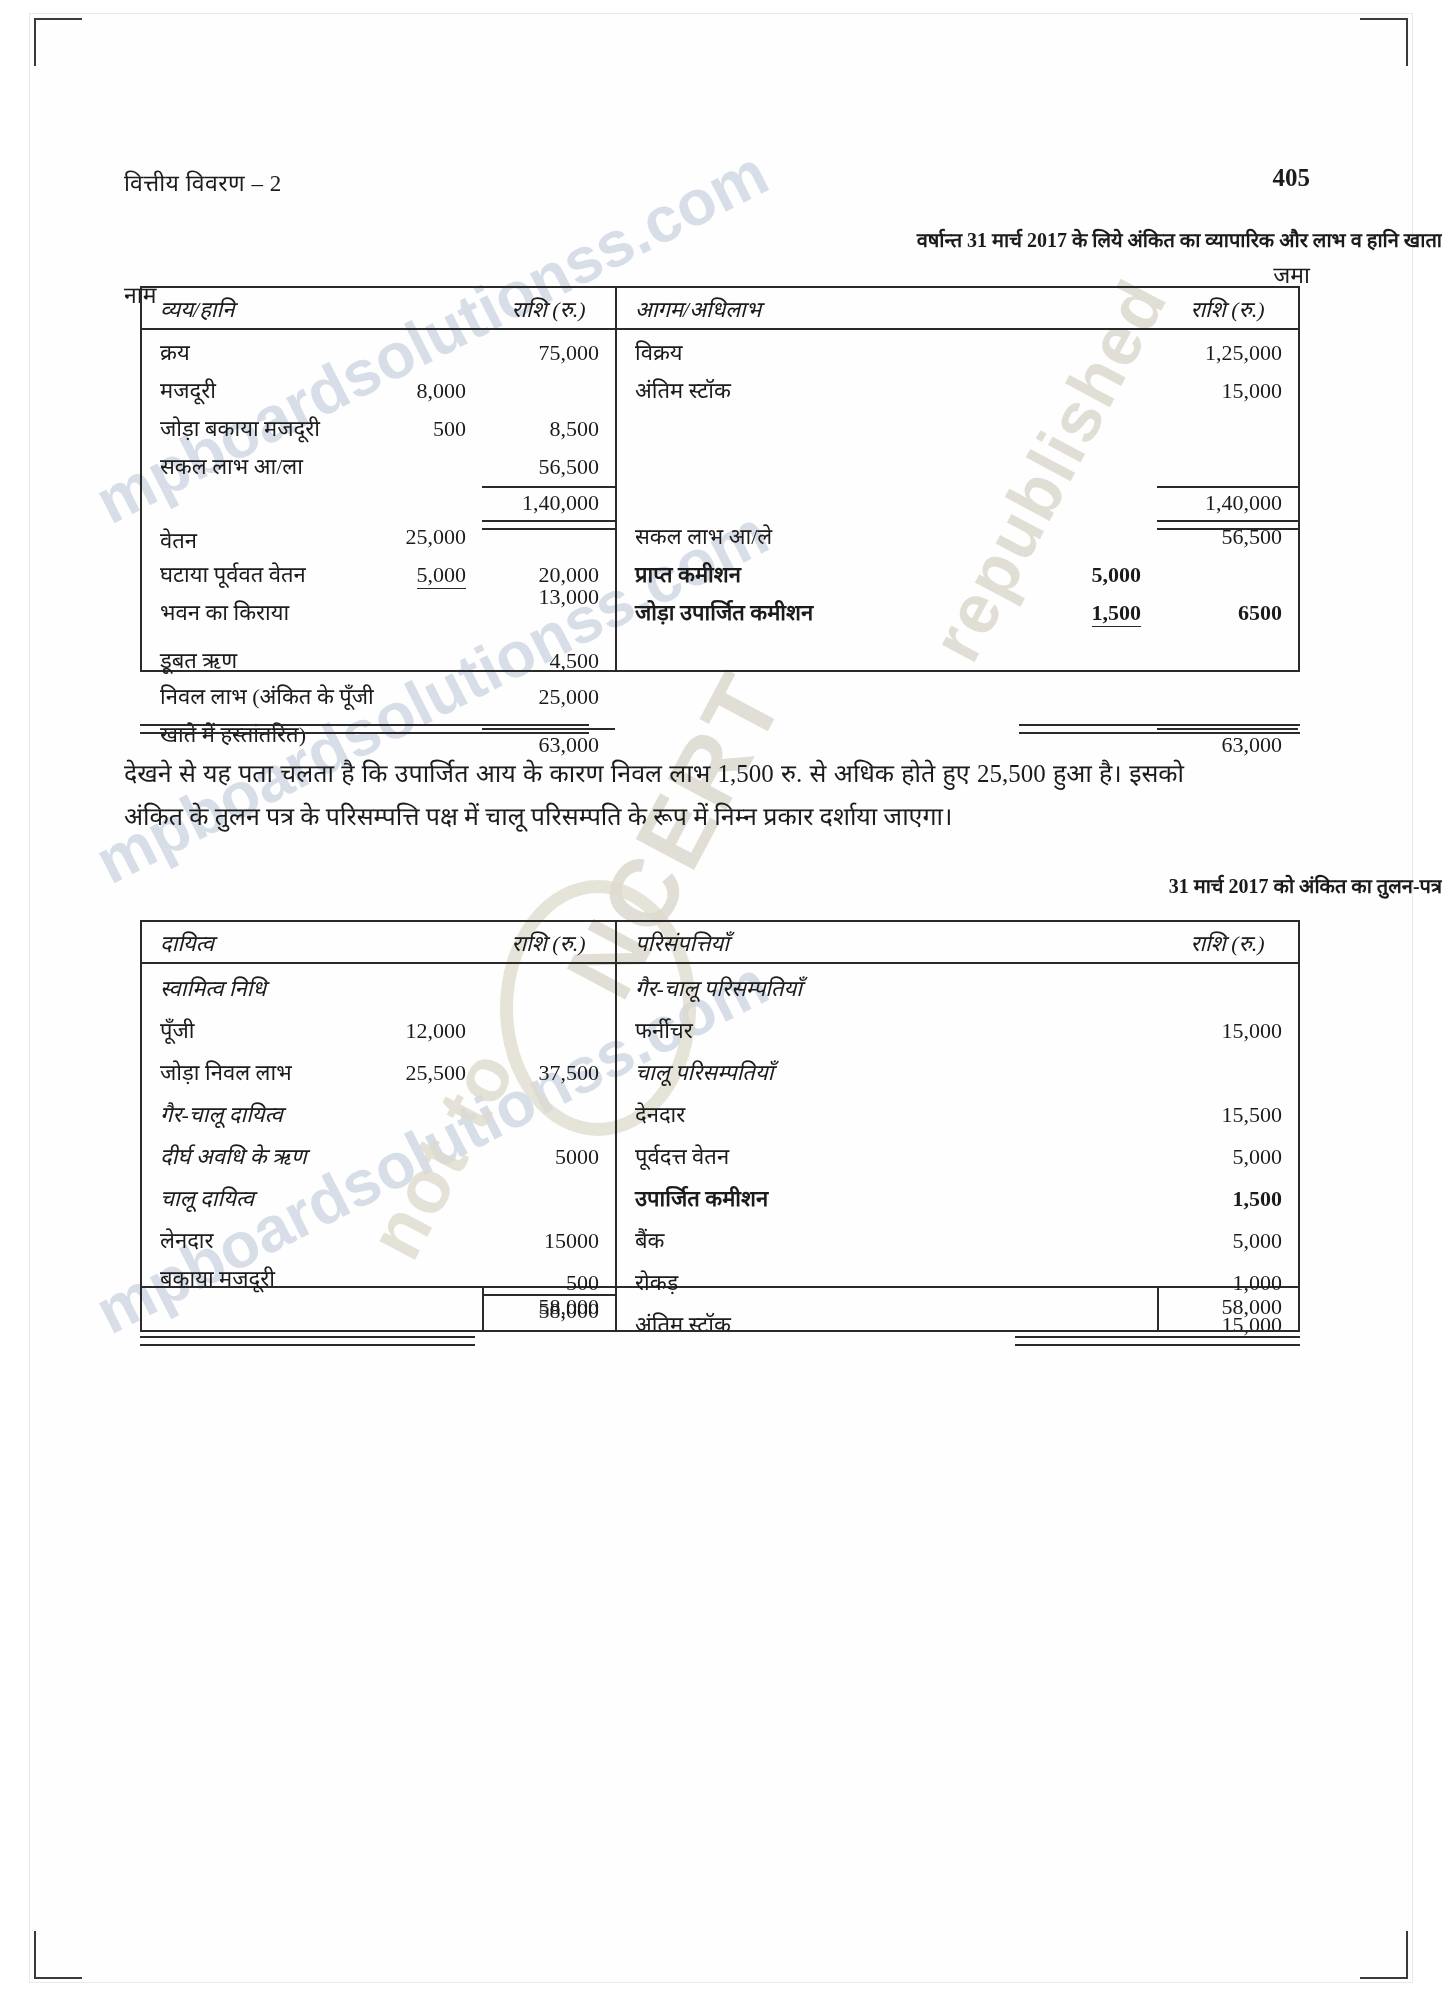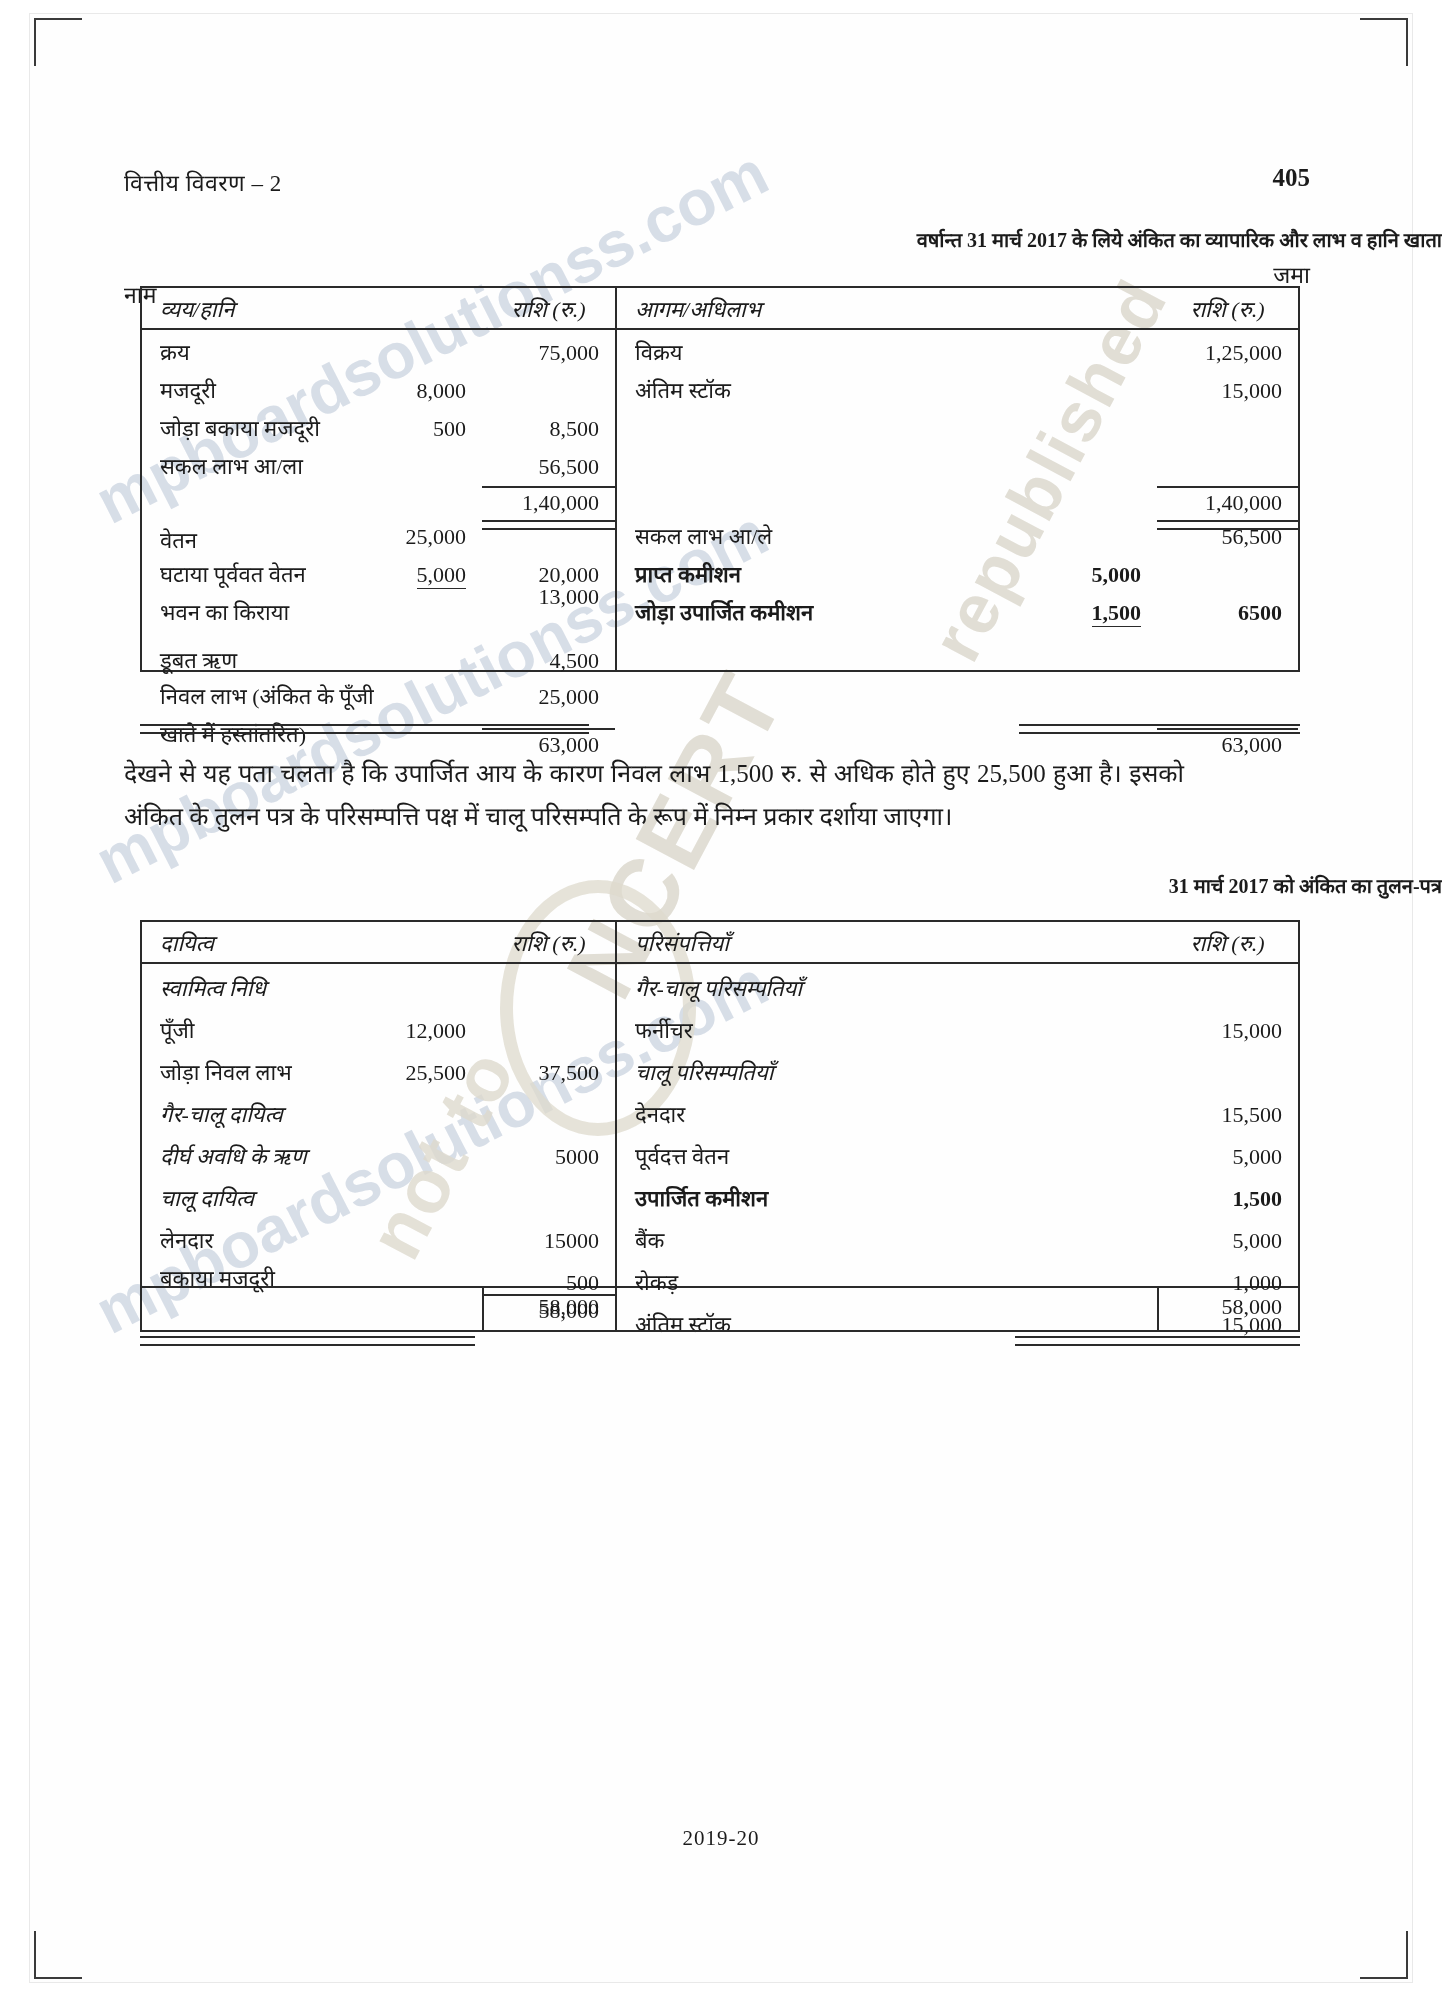--- a/index.html
+++ b/index.html
@@ -269,15 +269,14 @@
       <div class="r r" style="top:8px; right:16px">58,000</div>
     </div>
     <div style="position:absolute; left:1015px; top:0; bottom:0; width:141px; box-sizing:border-box;
                 border-left:2px solid #2a2a2a;">
       <div class="r r" style="top:8px; right:16px">58,000</div>
     </div>
   </div>
   <div style="position:absolute; left:140px; top:1336px; width:335px; height:6px; border-top:2px solid #2a2a2a; border-bottom:2px solid #2a2a2a;"></div>
   <div style="position:absolute; left:1015px; top:1336px; width:285px; height:6px; border-top:2px solid #2a2a2a; border-bottom:2px solid #2a2a2a;"></div>
 
-  <div class="footer">2019-20</div>
 
 </div>
 
 </body></html>

